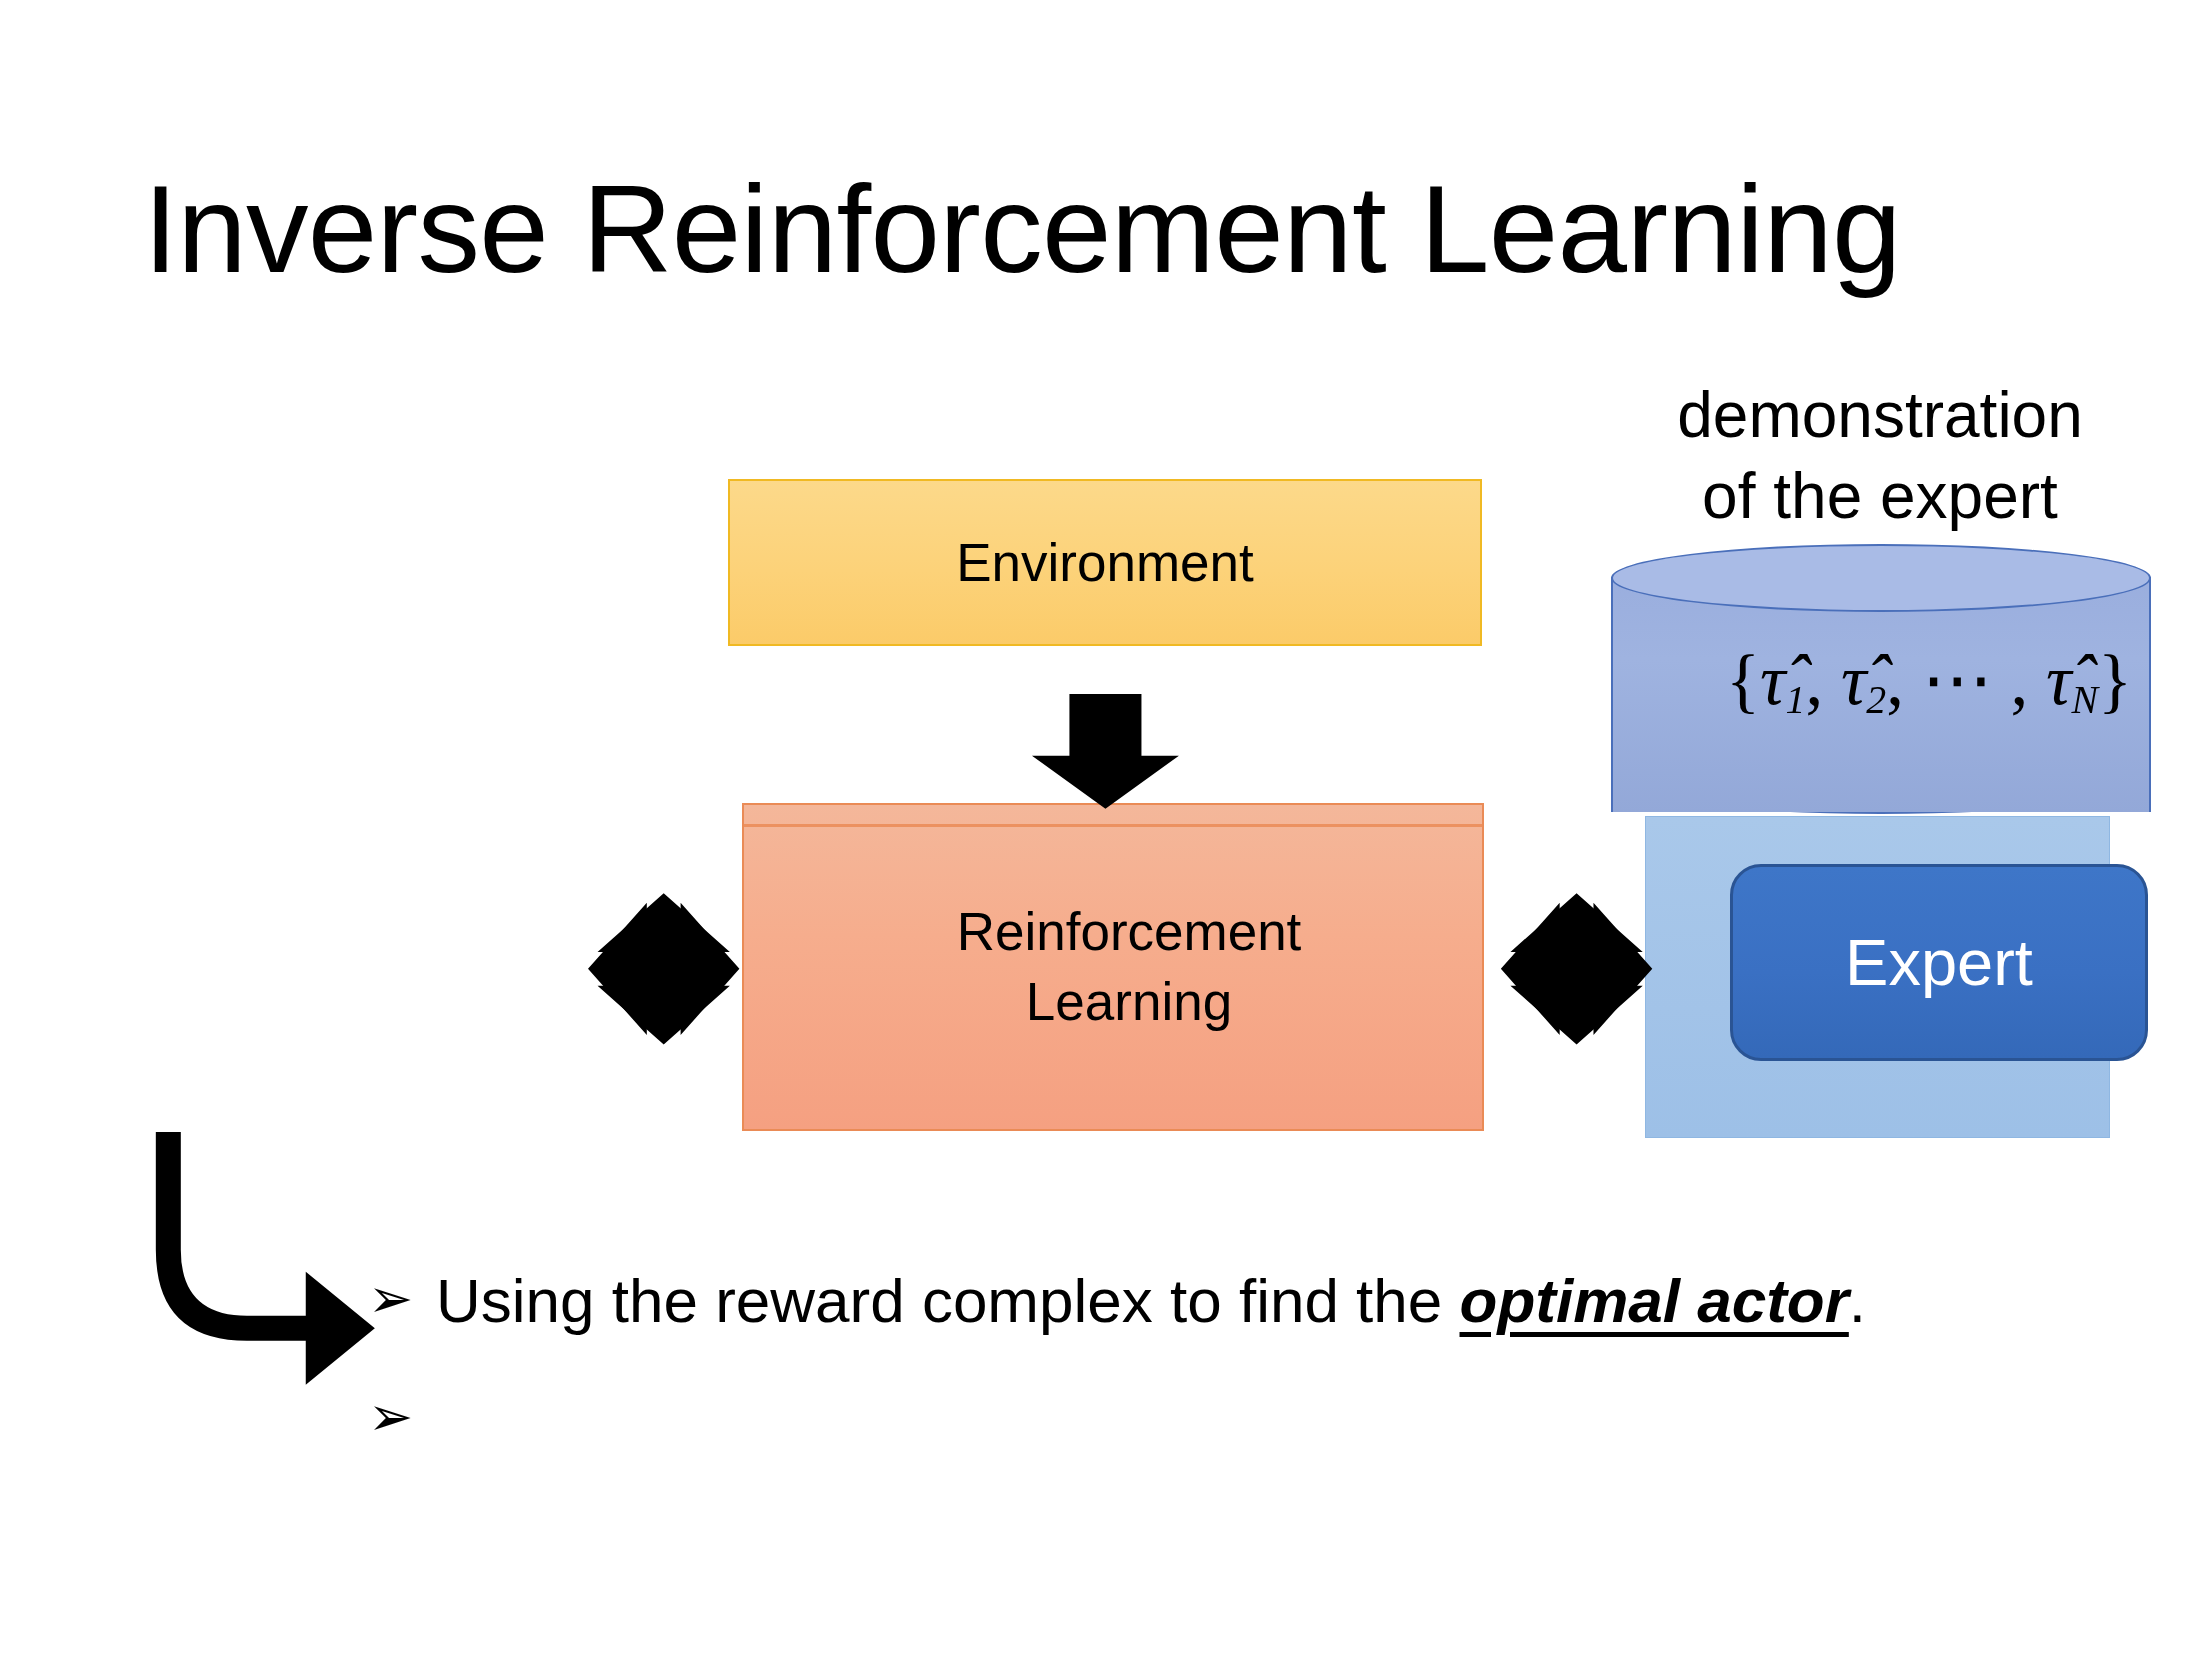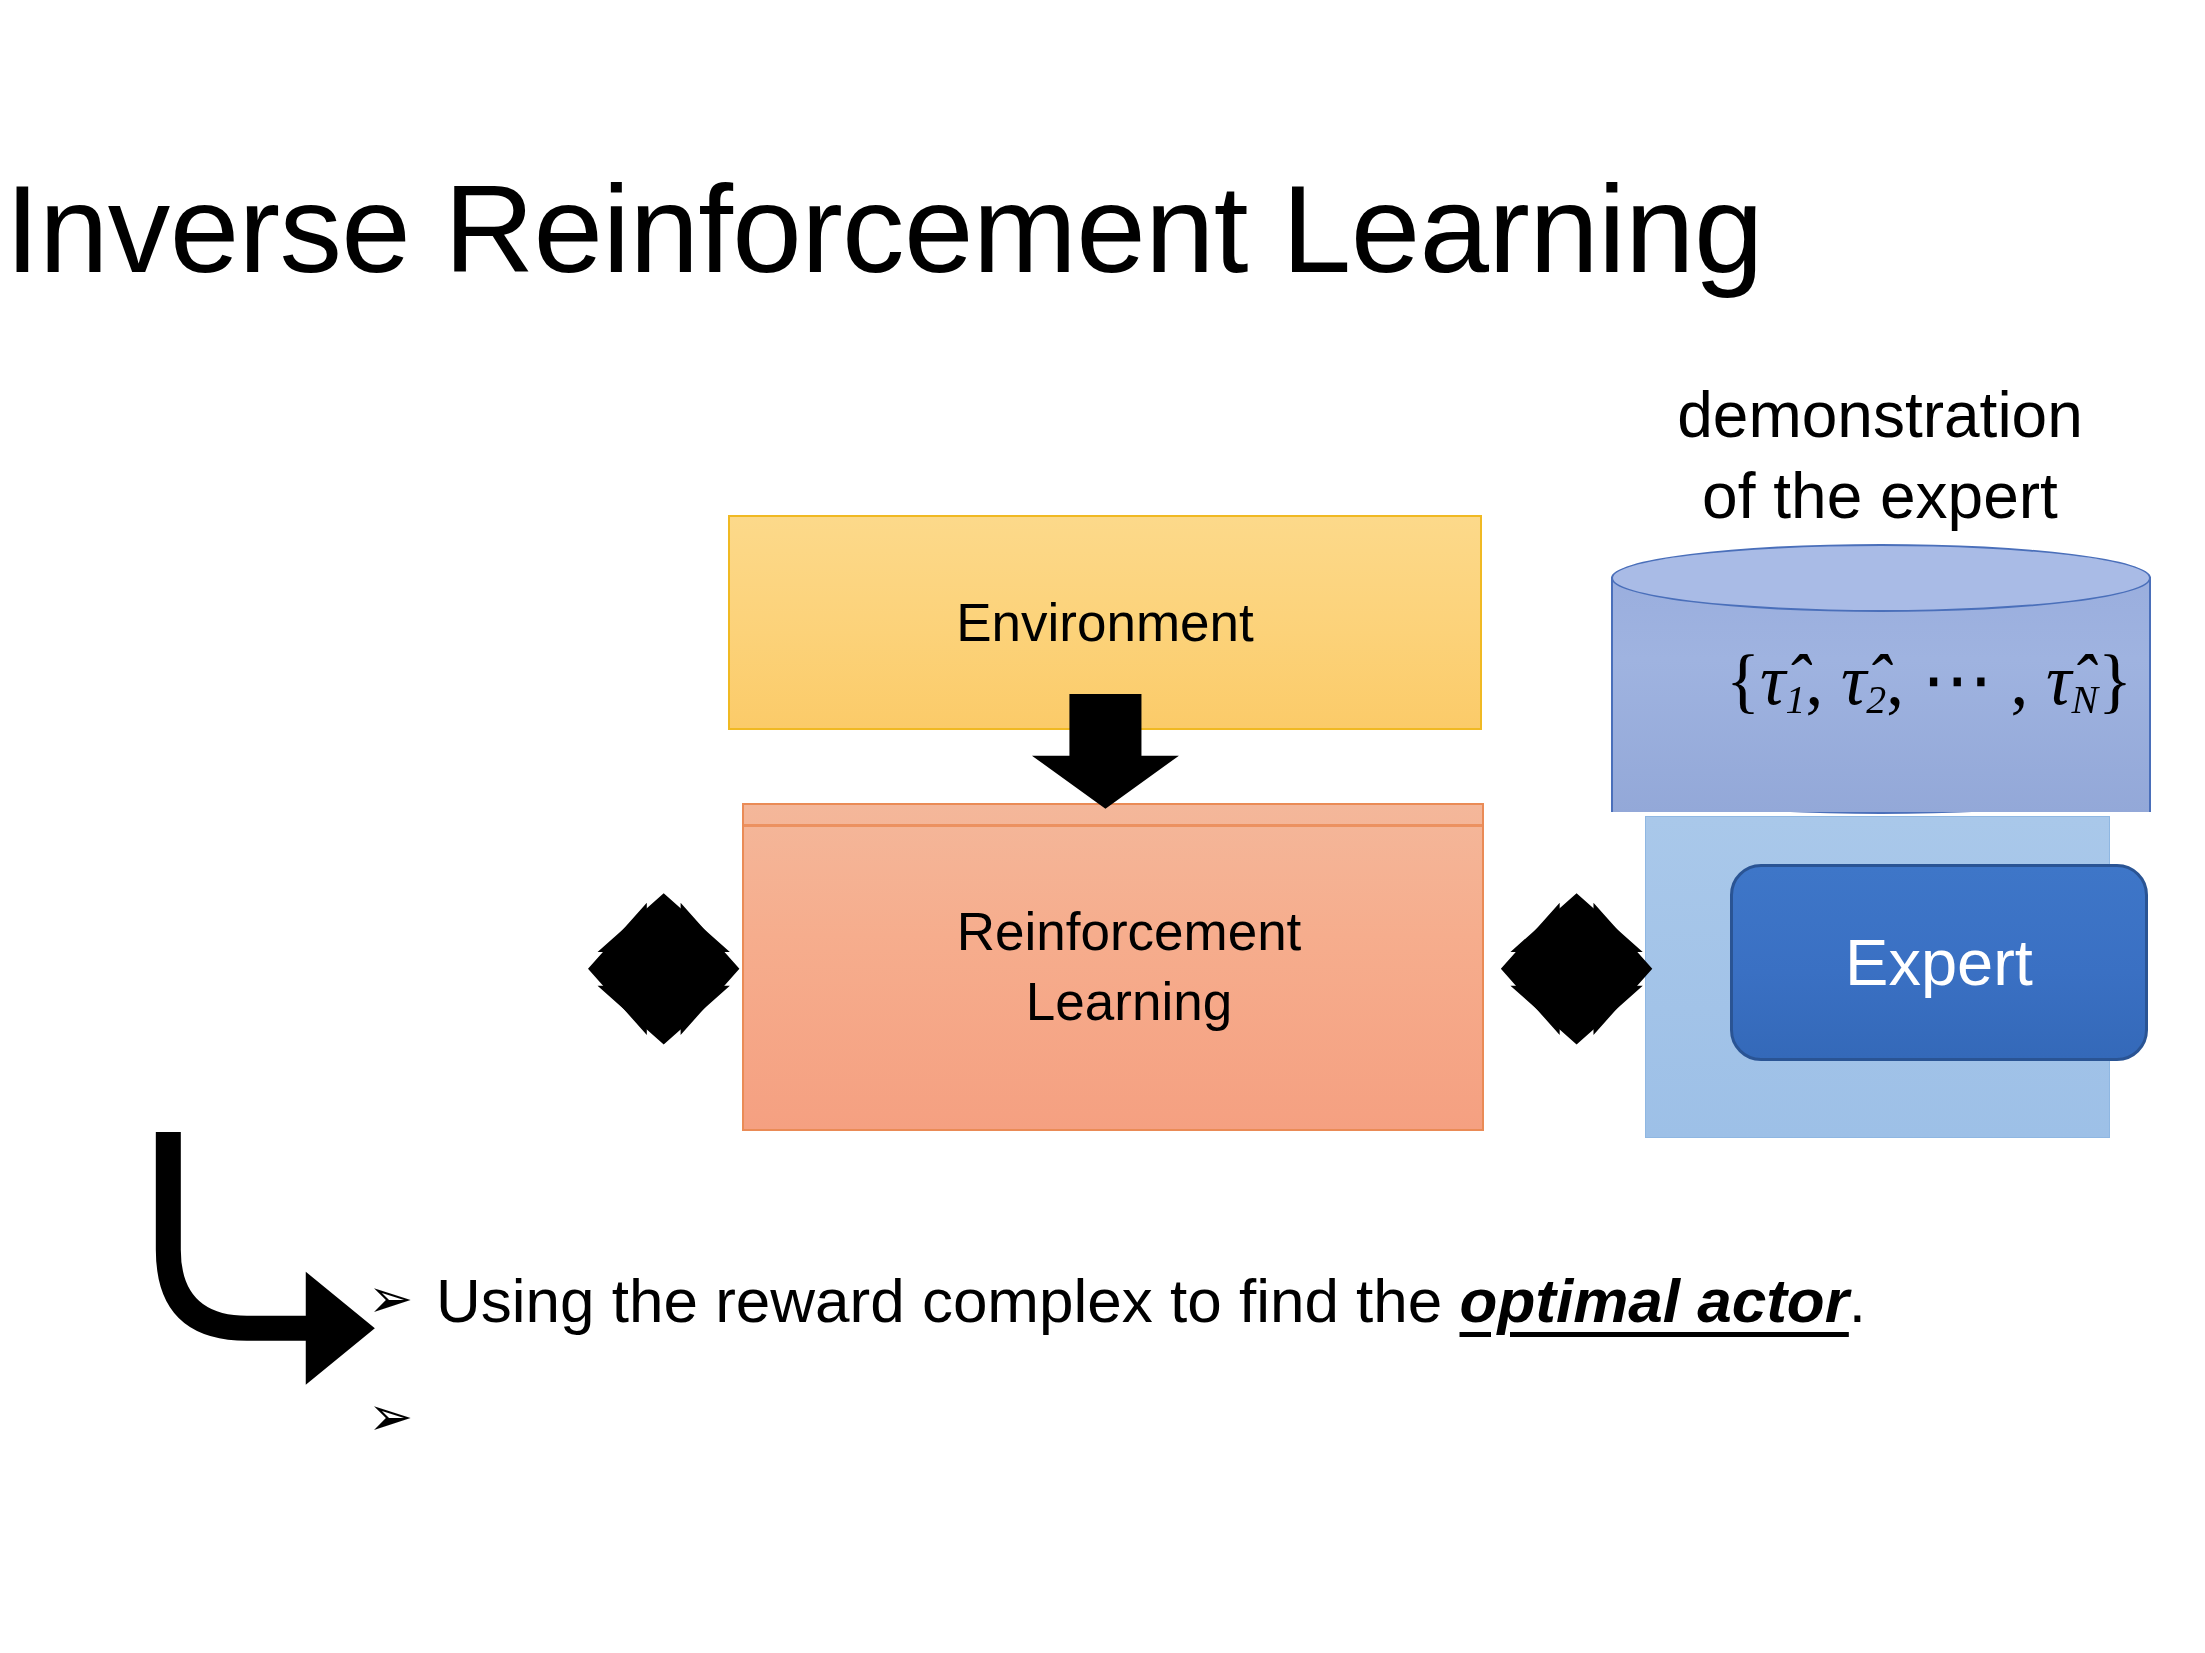--- a/index.html
+++ b/index.html
@@ -13,23 +13,24 @@
     height: 1654px;
     background: #ffffff;
     overflow: hidden;
     font-family: "Liberation Sans", sans-serif;
     color: #000000;
   }
 
   
   #title {
     position: absolute;
-    left: 5px;
+    left: 18px;
     top: 163px;
     width: 2008px;
+    text-align: center;
     font-size: 125px;
     line-height: 1.05;
     font-weight: 400;
     letter-spacing: -0.7px;
     white-space: nowrap;
   }
 
   
   .flowbox {
     position: absolute;
@@ -39,24 +40,23 @@
     justify-content: center;
     text-align: center;
     font-size: 53px;
     line-height: 1.32;
   }
 
   #env-box {
     left: 728px;
     top: 479px;
     width: 754px;
-    height: 215px;
+    height: 167px;
     background: linear-gradient(180deg, #fcd98a 0%, #fcd279 55%, #fbcb69 100%);
     border: 2.9px solid #f0b923;
-    margin-top: 36px;
   }
 
   #rl-box {
     left: 742px;
     top: 803px;
     width: 742px;
     height: 328px;
     background: linear-gradient(180deg, #f4b79a 0%, #f6ad8d 40%, #f5a081 100%);
     border: 2.9px solid #ea8b56;
     padding-left: 32px;

